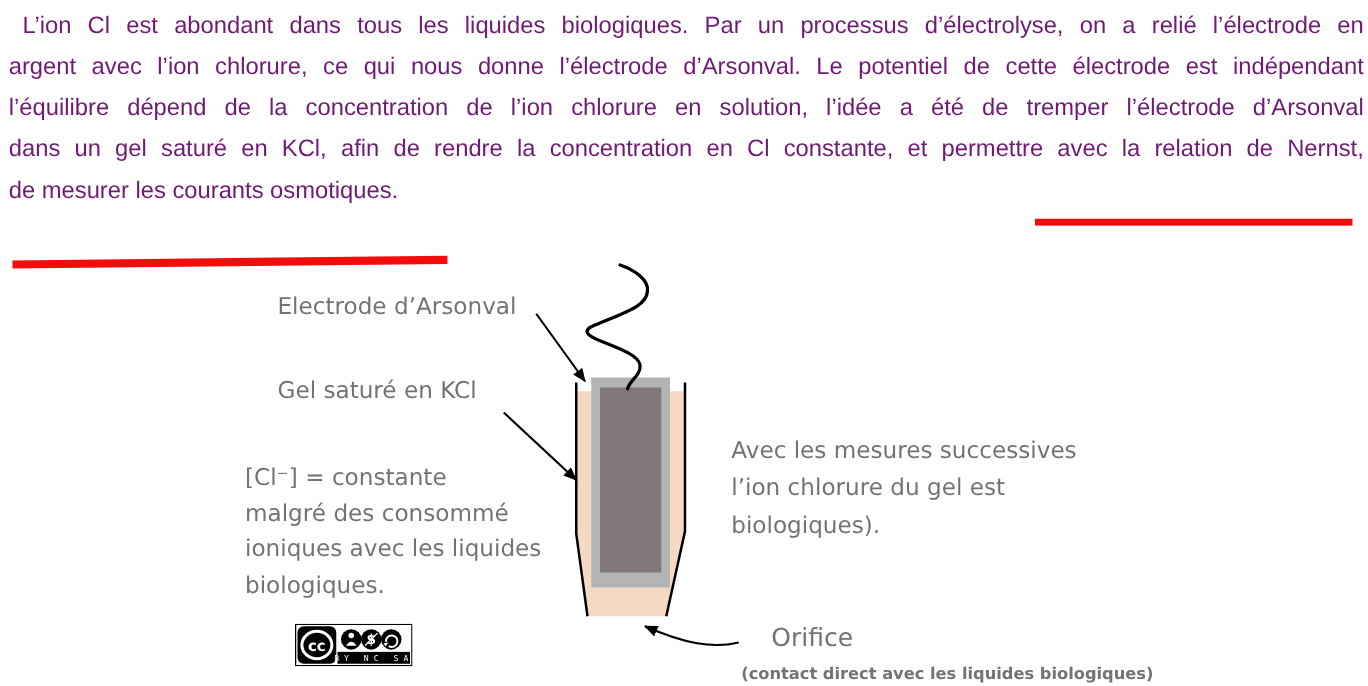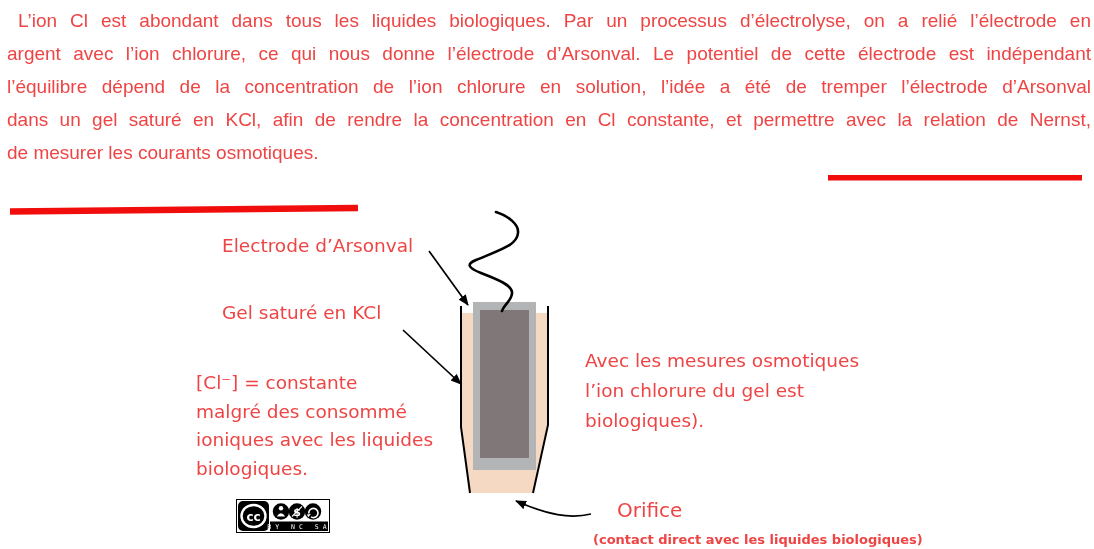--- a/index.html
+++ b/index.html
@@ -3,30 +3,30 @@
 <meta charset="utf-8">
 <style>
   html,body{margin:0;padding:0;background:#ffffff;}
   .canvas{
     position:relative;width:1094px;height:549px;background:#ffffff;
     overflow:hidden;font-family:"Liberation Sans",sans-serif;
   }
   
   .para{
     position:absolute;left:7px;top:4px;width:1084px;
-    font-size:19px;line-height:33px;color:#ef4444;
+    font-size:19px;line-height:33px;color:#701a75;
   }
   .pline{height:33px;overflow:hidden;text-align:justify;}
   .pline::after{content:"";display:inline-block;width:100%;}
   .pline.first{padding-left:11px;}
   .pline.last{text-align:left;}
   .pline.last::after{content:none;}
   
   .dlabel{
-    position:absolute;color:#ef4444;
+    position:absolute;color:#737373;
     font-family:"DejaVu Sans","Liberation Sans",sans-serif;
     font-size:18.5px;line-height:24px;white-space:nowrap;
   }
   .dblock{line-height:28.5px;}
   .dblock2{line-height:30px;}
   .orifice{font-size:20px;margin-left:24px;}
   .orifice-note{font-size:13px;font-weight:bold;}
   
   .overlay{position:absolute;left:0;top:0;pointer-events:none;}
   
@@ -51,21 +51,21 @@
 
   <div class="dlabel dblock" style="left:196px;top:369px;">
     <div>[Cl⁻] = constante</div>
     <div>malgré des consommé</div>
     <div>ioniques avec les liquides</div>
     <div>biologiques.</div>
   </div>
 
 
   <div class="dlabel dblock2" style="left:585px;top:346px;">
-    <div>Avec les mesures osmotiques</div>
+    <div>Avec les mesures successives</div>
     <div>l’ion chlorure du gel est</div>
     <div>biologiques).</div>
   </div>
 
   <div class="dlabel orifice" style="left:593px;top:498px;">Orifice</div>
 
   <div class="dlabel orifice-note" style="left:593px;top:528px;">(contact direct avec les liquides biologiques)</div>
 
   <svg class="overlay" width="1094" height="549" viewBox="0 0 1094 549">
     <defs>

